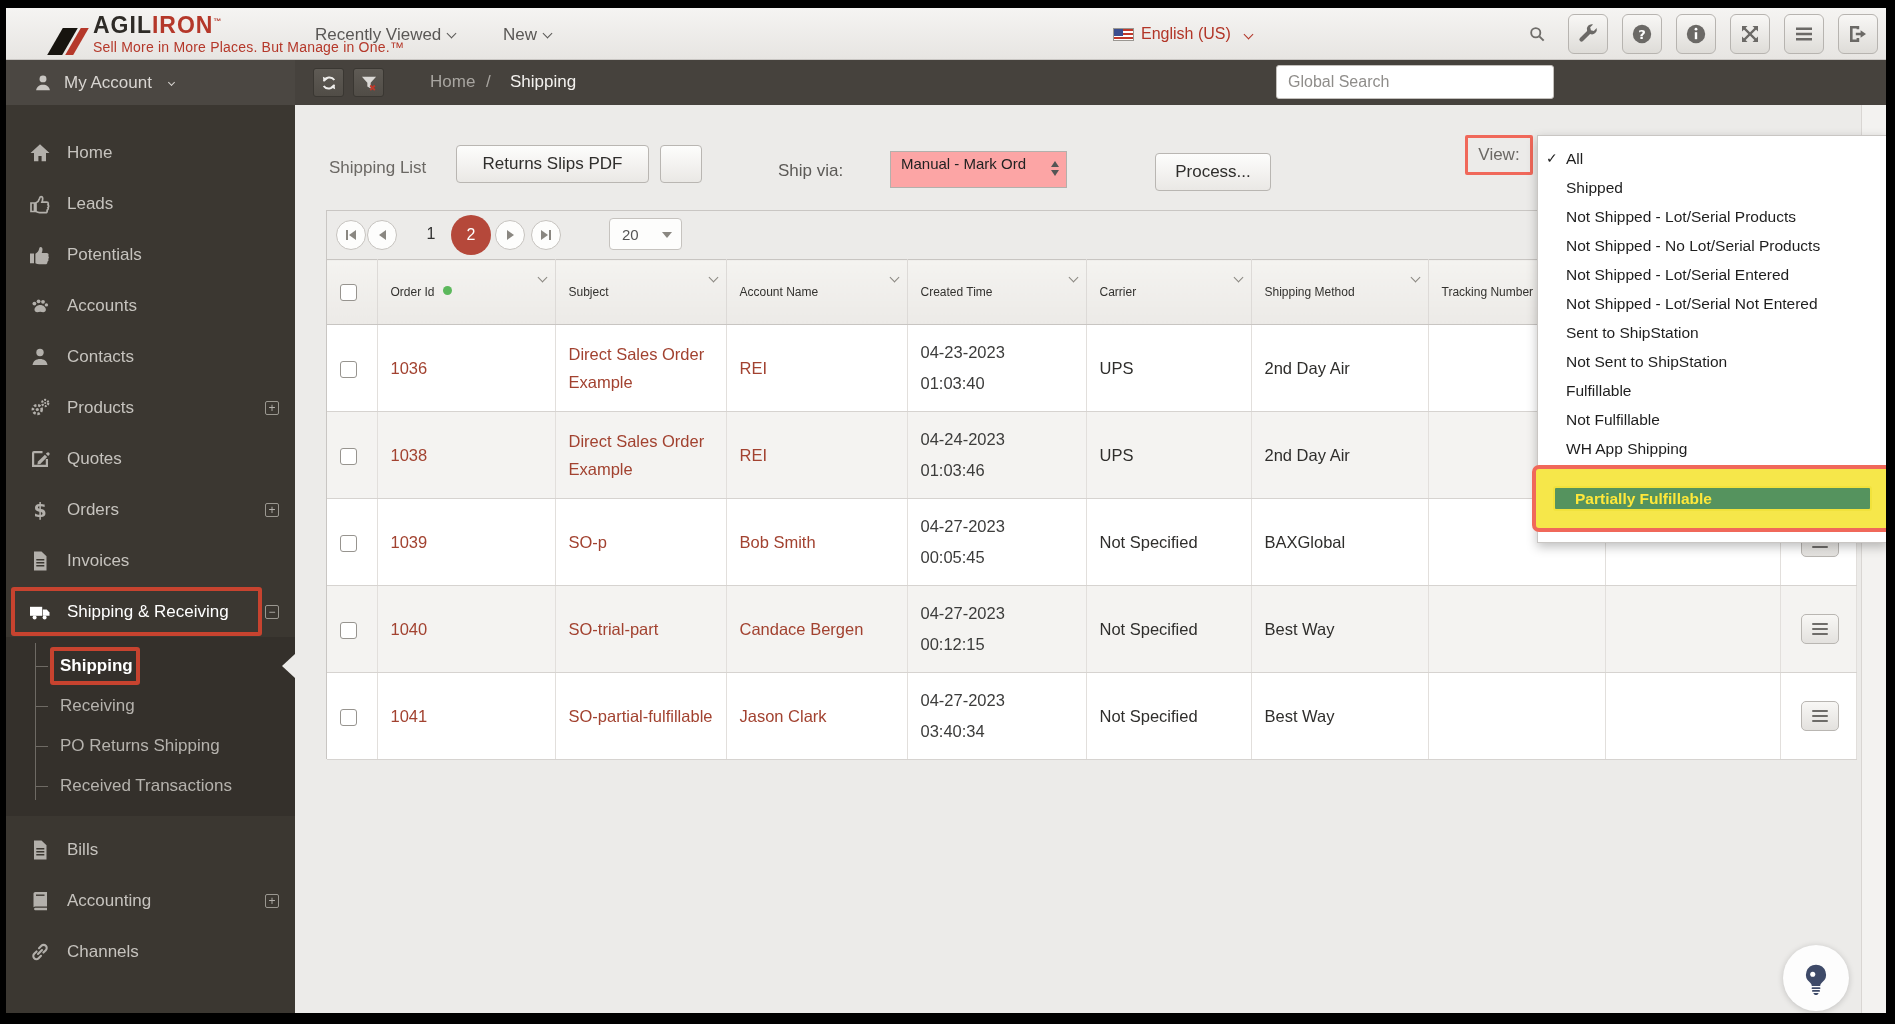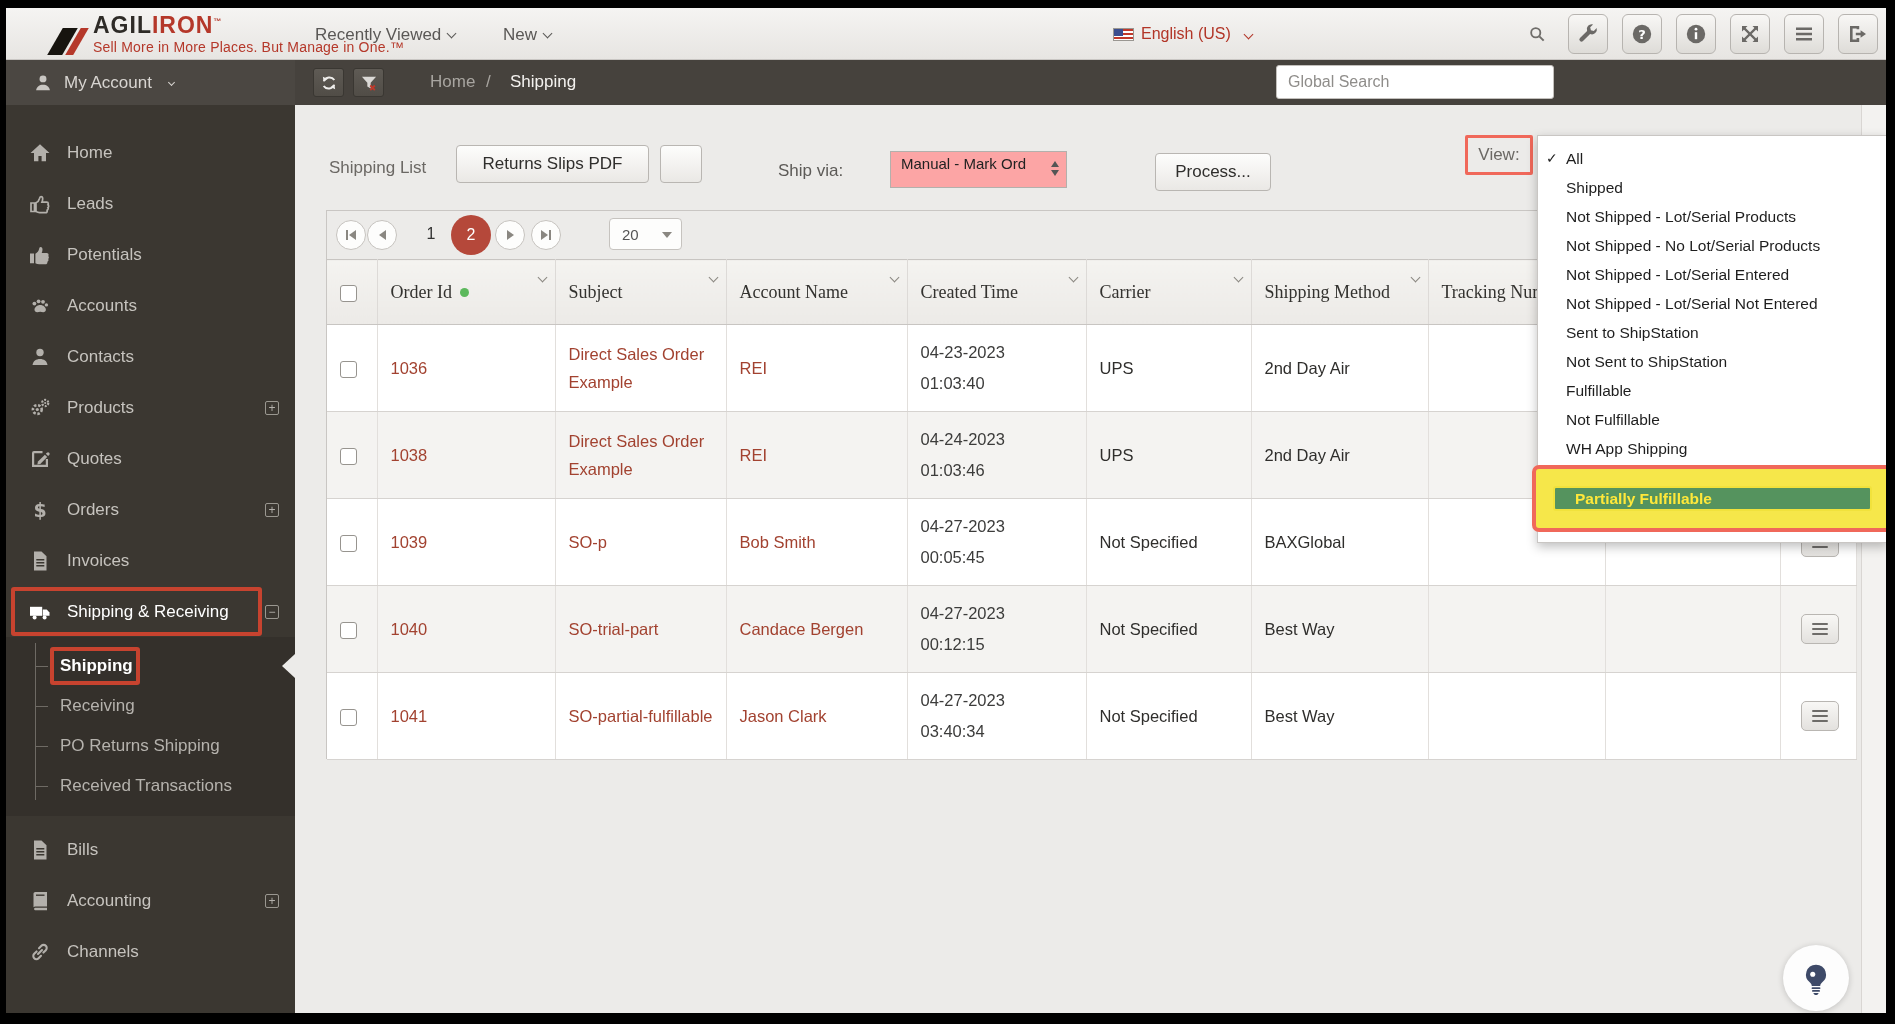--- a/index.html
+++ b/index.html
@@ -98,23 +98,23 @@
   .pg-num { position:absolute; left:92px; top:14px; width:24px; text-align:center; font-size:16px; color:#333; cursor:pointer; }
   .pg-active { position:absolute; left:124px; top:4px; width:40px; height:40px; border-radius:50%;
     background:#b5483a; color:#fff; font-size:16px; display:flex; align-items:center; justify-content:center; cursor:pointer; }
   .pg-size { position:absolute; left:282px; top:7px; width:73px; height:32px; background:#fdfdfc;
     border:1px solid #c6c3bf; border-radius:4px; display:flex; align-items:center; padding-left:12px;
     font-size:15px; color:#555; cursor:pointer; }
   .pg-size .tri { position:absolute; right:9px; top:13px; width:0; height:0;
     border-left:5px solid transparent; border-right:5px solid transparent; border-top:6px solid #8a8781; }
 
   table { border-collapse:collapse; table-layout:fixed; width:1529px; background:#fff; }
-  th { height:65px; background:linear-gradient(#f4f3f0,#eceae7); font-weight:normal; font-size:18px;
+  th { height:65px; background:linear-gradient(#f4f3f0,#eceae7); font-weight:normal; font-size:12px;
     color:#33322f; text-align:left; padding:6px 26px 6px 13px; position:relative; line-height:1.35;
-    border-right:1px solid #dddad7; border-top:1px solid #c8c5c2; border-bottom:1px solid #c8c5c2;font-family:Liberation Serif, serif; }
+    border-right:1px solid #dddad7; border-top:1px solid #c8c5c2; border-bottom:1px solid #c8c5c2; }
   td { height:87px; font-size:16.5px; color:#2f2e2c; padding:6px 10px 6px 13px;
     border-right:1px solid #e2dfdc; border-bottom:1px solid #d6d3d0; line-height:1.7; }
   tbody tr:nth-child(even) td { background:#f4f3f1; }
   th .sort-chev { position:absolute; right:9px; top:14px; width:7px; height:7px;
     border-right:1.6px solid #8a8781; border-bottom:1.6px solid #8a8781; transform:rotate(45deg); cursor:pointer; }
   .dot { display:inline-block; width:9px; height:9px; border-radius:50%; margin-left:8px; vertical-align:1px; }
   .lnk { color:#a24230; text-decoration:none; cursor:pointer; }
   .cb { display:inline-block; width:17px; height:17px; border:1px solid #97948f; border-radius:3px;
     background:#fff; vertical-align:middle; cursor:pointer; }
   .created div { line-height:1.85; color:#3c3c3b; }

